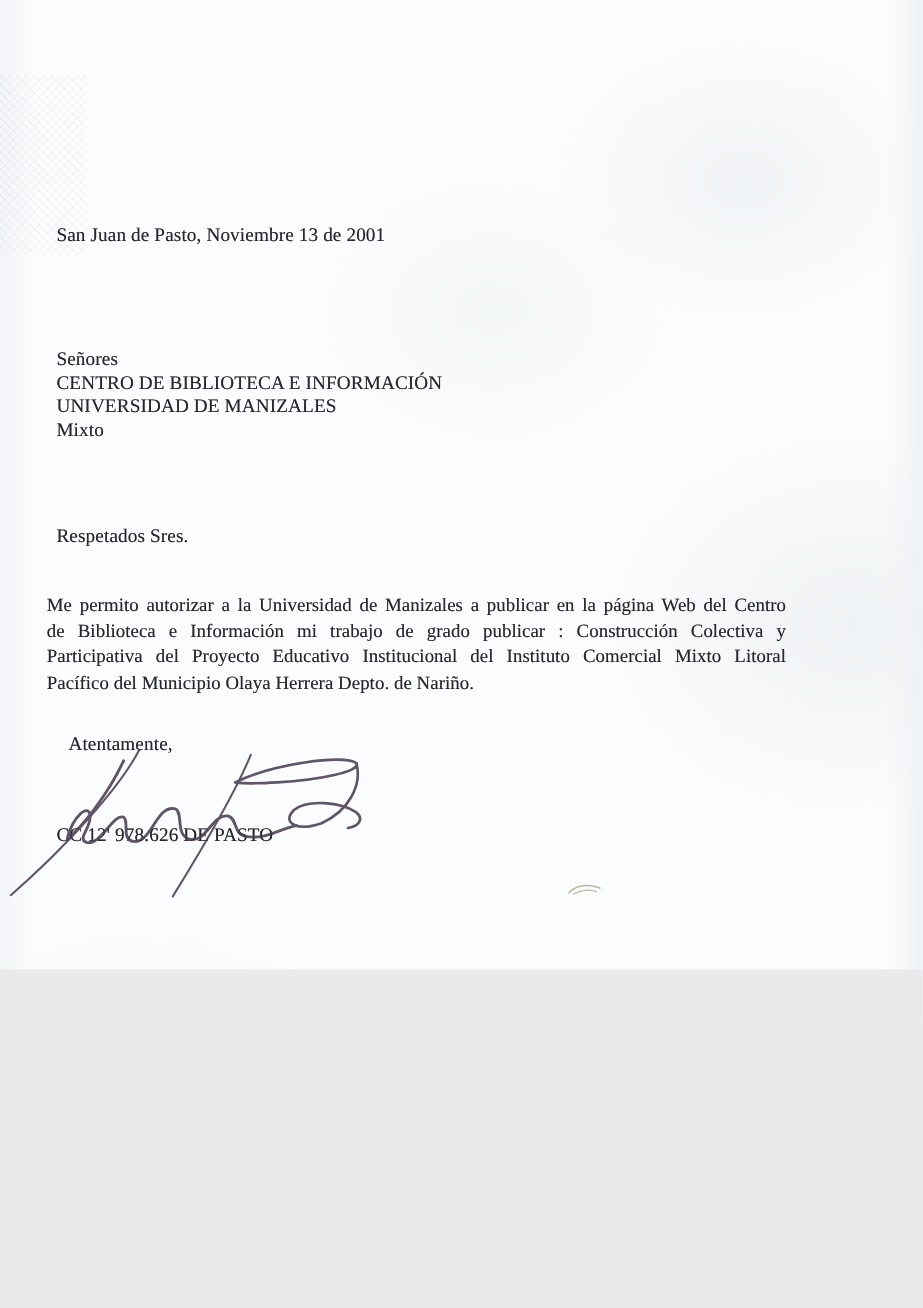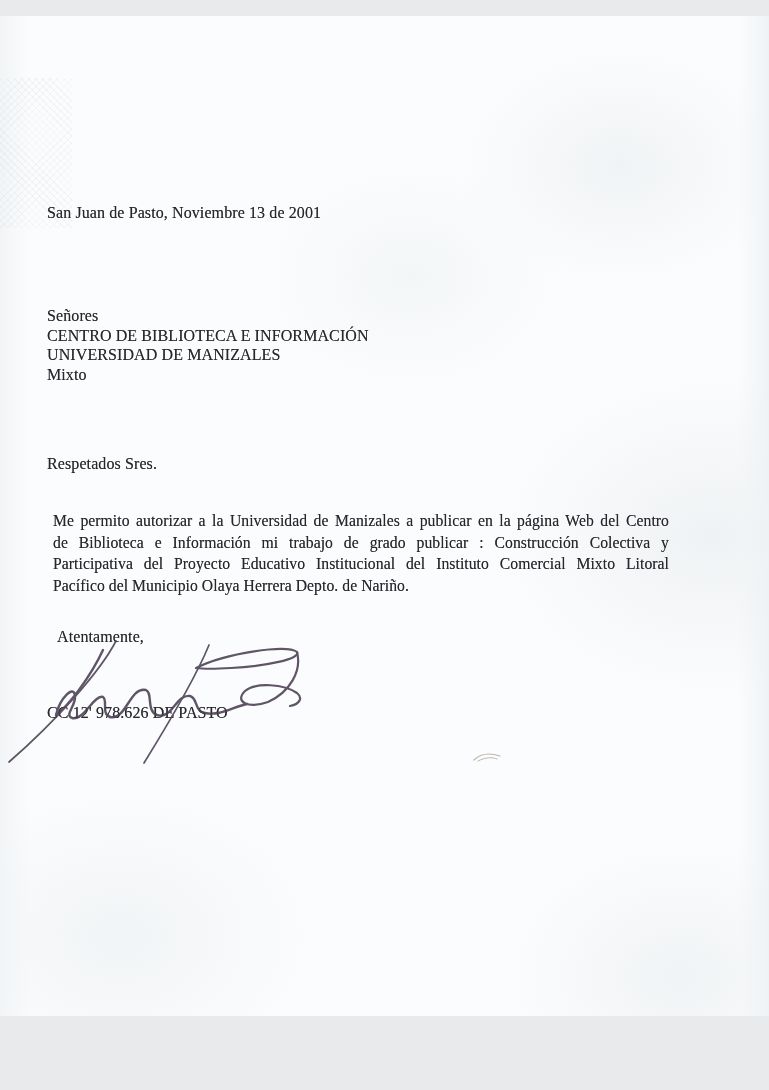--- a/index.html
+++ b/index.html
@@ -3,22 +3,22 @@
 <meta charset="utf-8">
 <style>
   html, body {
     margin: 0;
     padding: 0;
     background: #e8eaec;
   }
   .page {
     position: relative;
     width: 769px;
-    height: 1000px;
-    margin: 16px auto;
+    height: 808px;
+    margin: 0 auto;
     background: #fbfcfd;
     overflow: hidden;
     font-family: "Liberation Serif", "DejaVu Serif", serif;
     color: #27272c;
   }
   
   .page::before {
     content: "";
     position: absolute;
     inset: 0;
@@ -49,21 +49,21 @@
     letter-spacing: .1px;
     text-shadow: 0 0 .4px rgba(40,40,48,.55);
   }
   .date-line   { left: 47px; top: 188px; }
   .recipient   { left: 47px; top: 290px; line-height: 19.6px; }
   .greeting    { left: 47px; top: 439px; font-family: Liberation Serif, serif; }
   .closing     { left: 57px; top: 612px; }
   .signer      { left: 47px; top: 686px; line-height: 21.5px; }
   .body-par {
     position: absolute;
-    left: 53px; top: 494px;
+    left: 39px; top: 494px;
     width: 616px;
     font-size: 15.7px;
     line-height: 21.7px;
     letter-spacing: .05px;
     text-shadow: 0 0 .4px rgba(40,40,48,.55);
   }
   .body-par .just {
     text-align: justify;
     text-align-last: justify;
   }

